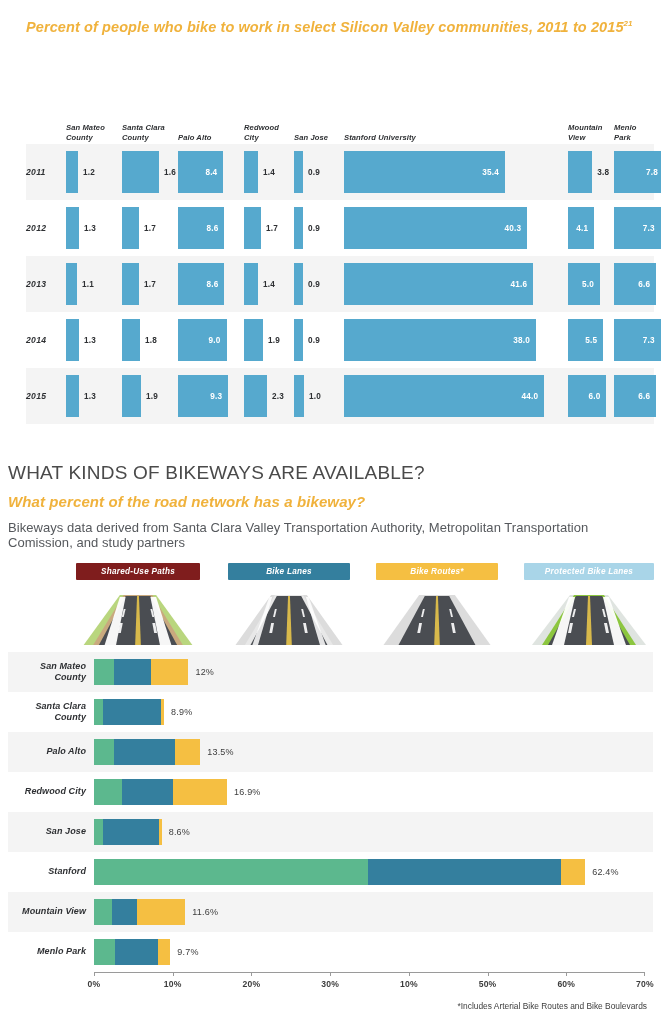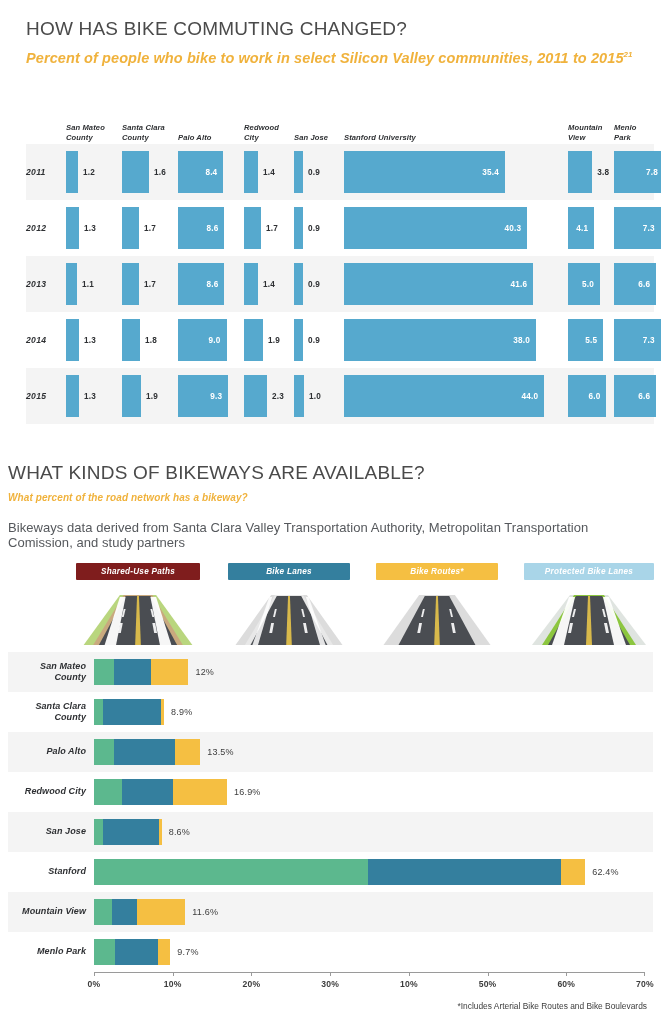--- a/index.html
+++ b/index.html
@@ -58,21 +58,21 @@
     position: absolute; top: 50%; transform: translateY(-50%);
     font-size: 8.2px; font-weight: bold; letter-spacing: .2px;
     white-space: nowrap;
   }
   .c1-val.inside { right: 6px; color: #ffffff; }
   .c1-val.outside { left: calc(100% + 5px); color: #2e3033; }
 
   
   #section2 { position: absolute; left: 8px; top: 462px; width: 645px; }
   #s2-title { margin-bottom: 8px; }
-  #s2-sub { margin-bottom: 15px; font-size: 10px; }
+  #s2-sub { margin-bottom: 9px; font-size: 15px; }
 
   
   .legend { position: absolute; left: 76px; top: 563px; width: 578px; height: 84px; }
   .leg-item { position: absolute; top: 0; }
   .leg-label {
     height: 17px; line-height: 17px; text-align: center;
     font-size: 8.2px; font-weight: bold; font-style: italic;
     color: #ffffff; letter-spacing: .25px;
     border-radius: 1px;
   }
@@ -118,21 +118,20 @@
     position: absolute; left: 0; right: 14px; top: 1001px;
     text-align: right; font-size: 8.4px; color: #3d3d3d;
   }
 </style>
 </head>
 <body>
 
 <div class="page">
 
   <div id="section1">
-    <div class="sec-title" id="s1-title">HOW HAS BIKE COMMUTING CHANGED?</div>
     <div class="sec-sub" id="s1-sub">
       <span>Percent of people who bike to work in select Silicon Valley communities, 2011 to 2015</span><sup>21</sup>
     </div>
   </div>
 
   <div class="chart1">
     <div class="c1-headrow" id="c1-headrow">
         <div class="c1-head" style="left: 40px;">
           <div>San Mateo</div>
           <div>County</div>
@@ -165,21 +164,21 @@
     <div class="c1-rows" id="c1-rows">
         <div class="c1-row alt">
           <div class="c1-year">2011</div>
           <div class="c1-plot">
             <div class="c1-cell" style="left: 0px;">
               <div class="c1-bar" style="width: 12px; background: rgb(86, 169, 206);">
                 <div class="c1-val outside">1.2</div>
               </div>
             </div>
             <div class="c1-cell" style="left: 56px;">
-              <div class="c1-bar" style="width: 27px; background: rgb(86, 169, 206);">
+              <div class="c1-bar" style="width: 37px; background: rgb(86, 169, 206);">
                 <div class="c1-val outside">1.6</div>
               </div>
             </div>
             <div class="c1-cell" style="left: 112px;">
               <div class="c1-bar" style="width: 45.36px; background: rgb(86, 169, 206);">
                 <div class="c1-val inside">8.4</div>
               </div>
             </div>
             <div class="c1-cell" style="left: 178px;">
               <div class="c1-bar" style="width: 14px; background: rgb(86, 169, 206);">

